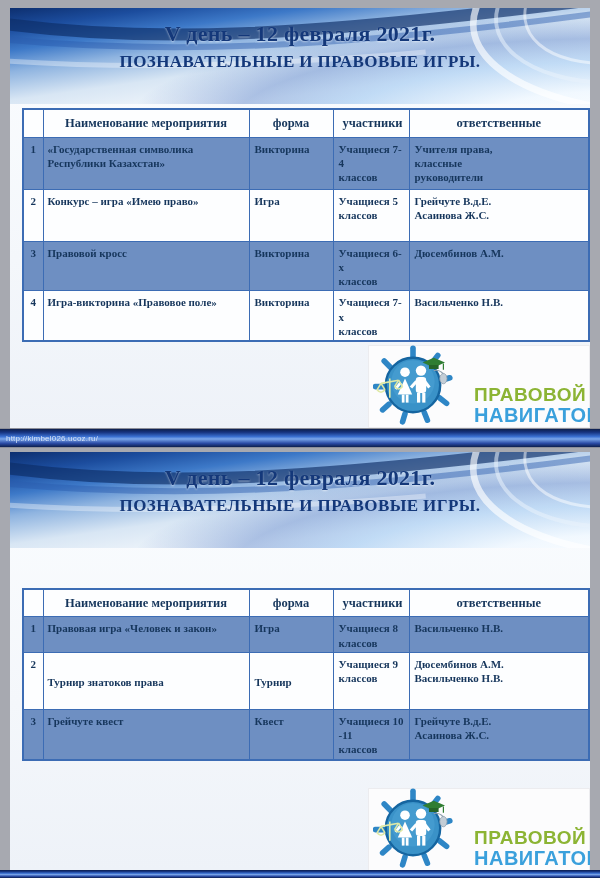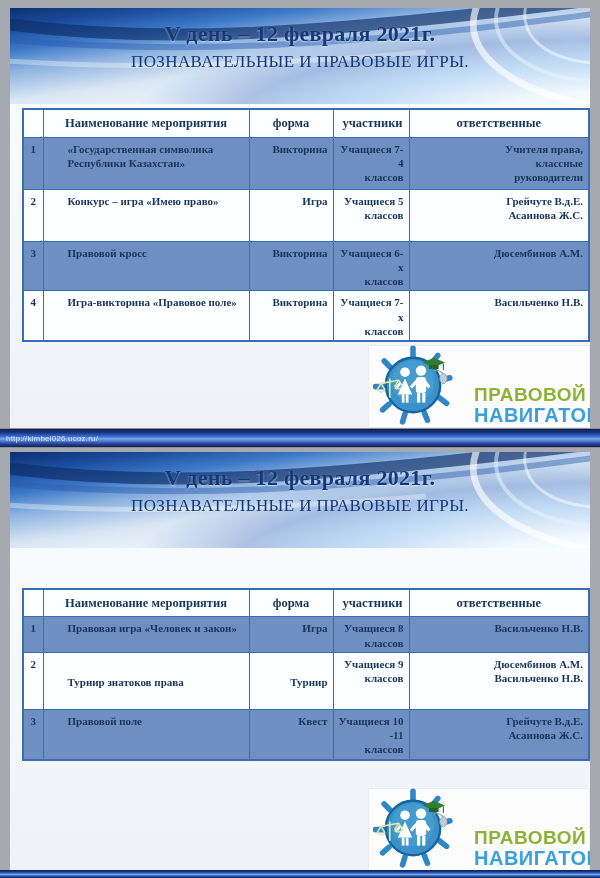--- a/index.html
+++ b/index.html
@@ -23,21 +23,21 @@
       radial-gradient(130% 170% at 106% 120%, rgba(255,255,255,0.95) 0%, rgba(240,248,255,0.8) 20%, rgba(150,195,240,0.55) 38%, rgba(45,95,185,0.35) 52%, rgba(20,55,130,0.0) 66%),
       linear-gradient(172deg,#0d2f6f 0%,#1c4d9e 12%,#3d79c8 24%,#8fb4e0 36%,#d8e6f4 52%,#f4f8fc 72%,#f7fafd 100%);
   }
   .wave svg{position:absolute;left:0;top:0;width:100%;height:100%;}
   .titlebox{position:relative;z-index:2;text-align:center;padding-top:13px;}
   .title{
     font-size:22px;font-weight:bold;color:#14387a;letter-spacing:0.3px;
     text-shadow:0 1px 2px rgba(255,255,255,0.55);
   }
   .subtitle{
-    font-size:17px;font-weight:normal;color:#14387a;margin-top:5px;letter-spacing:0.4px;
+    font-size:17px;font-weight:bold;color:#14387a;margin-top:5px;letter-spacing:0.4px;
   }
 
   
   table.sched{
     position:absolute;left:12px;width:566px;
     border-collapse:collapse;table-layout:fixed;
     background:#fdfeff;
     border:2px solid #3c6cb4;
   }
   .slide1 table.sched{top:100px;}
@@ -48,22 +48,22 @@
     vertical-align:top;
     padding:4px 5px 2px 5px;
     white-space:pre-line;
     line-height:1.3;
     overflow:hidden;
   }
   table.sched th{
     font-size:12.5px;text-align:center;background:#fdfeff;
     vertical-align:middle;padding:5px 9px;
   }
-  table.sched td{font-size:11px;text-align:right;}
-  table.sched td.name{text-align:left;padding-left:24px;}
+  table.sched td{font-size:11px;text-align:left;}
+  table.sched td.name{text-align:left;padding-left:4px;}
   table.sched td.num{text-align:center;padding-left:2px;padding-right:2px;}
   tr.row-blue td{background:#6e8fc2;}
   tr.row-white td{background:#fdfeff;}
 
   
   .logo-card{
     position:absolute;left:358px;width:222px;height:83px;
     background:#fcfcfd;border:1px solid #ececef;
     display:flex;align-items:flex-end;gap:21px;
     box-sizing:border-box;padding:2px 4px;
@@ -269,21 +269,21 @@
         <td class="num">2</td>
         <td class="name" style="vertical-align:middle">Турнир знатоков права</td>
         <td style="vertical-align:middle">Турнир</td>
         <td>Учащиеся 9
 классов</td>
         <td>Дюсембинов А.М.
 Васильченко Н.В.</td>
       </tr>
       <tr class="row-blue" style="height:35px">
         <td class="num">3</td>
-        <td class="name">Правовой поле</td>
+        <td class="name">Грейчуте квест</td>
         <td>Квест</td>
         <td>Учащиеся 10 -11
 классов</td>
         <td>Грейчуте В.д.Е.
 Асаинова Ж.С.</td>
       </tr>
     </tbody>
   </table>
 
   <div class="logo-card">

